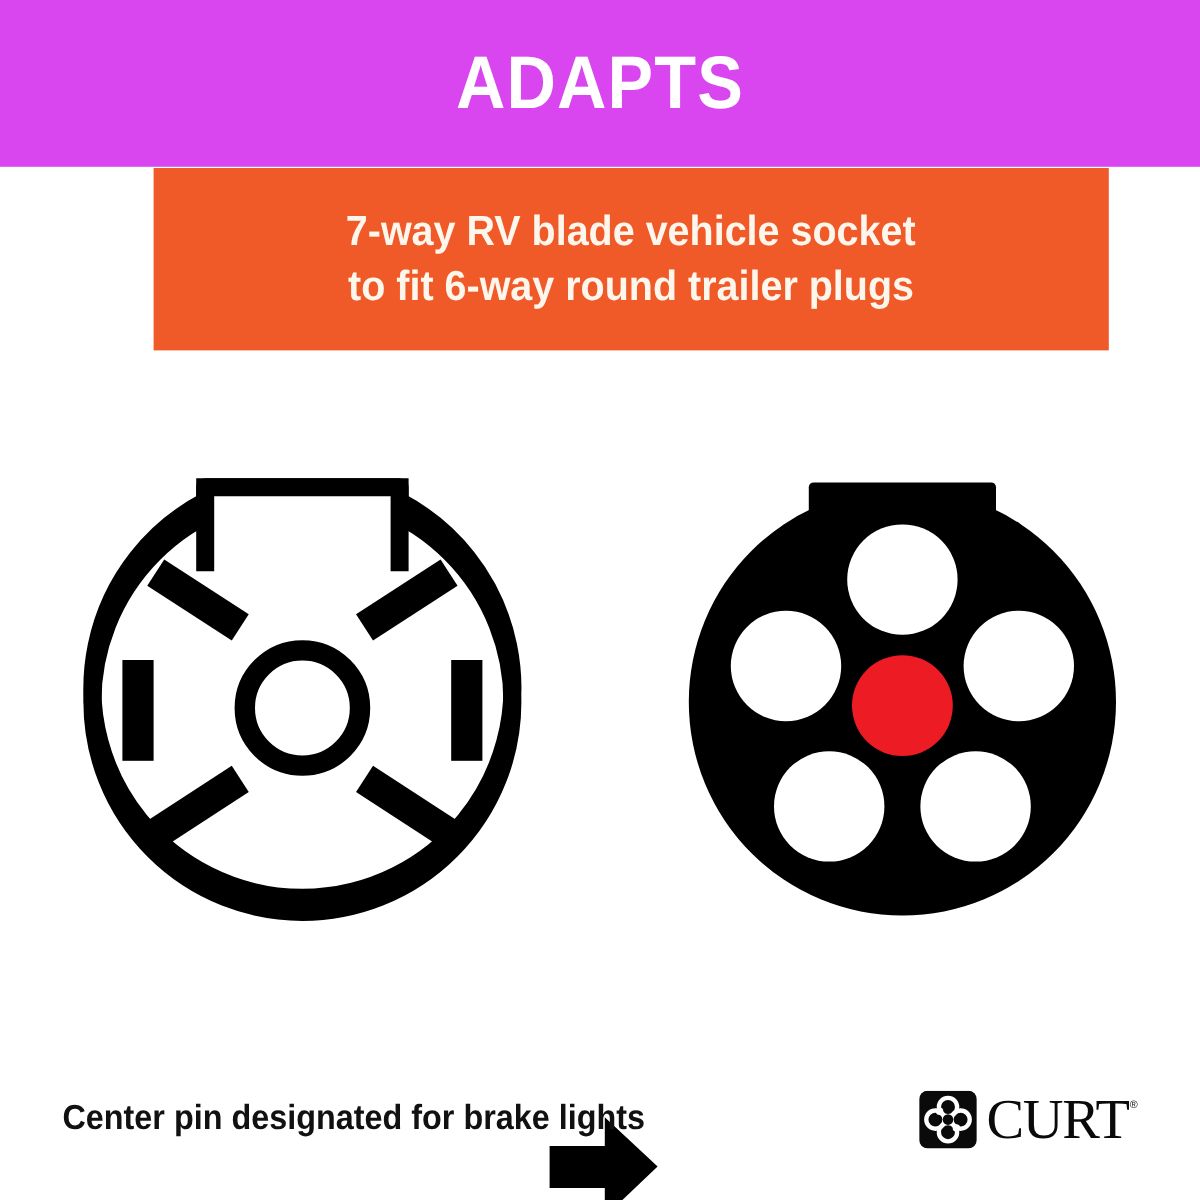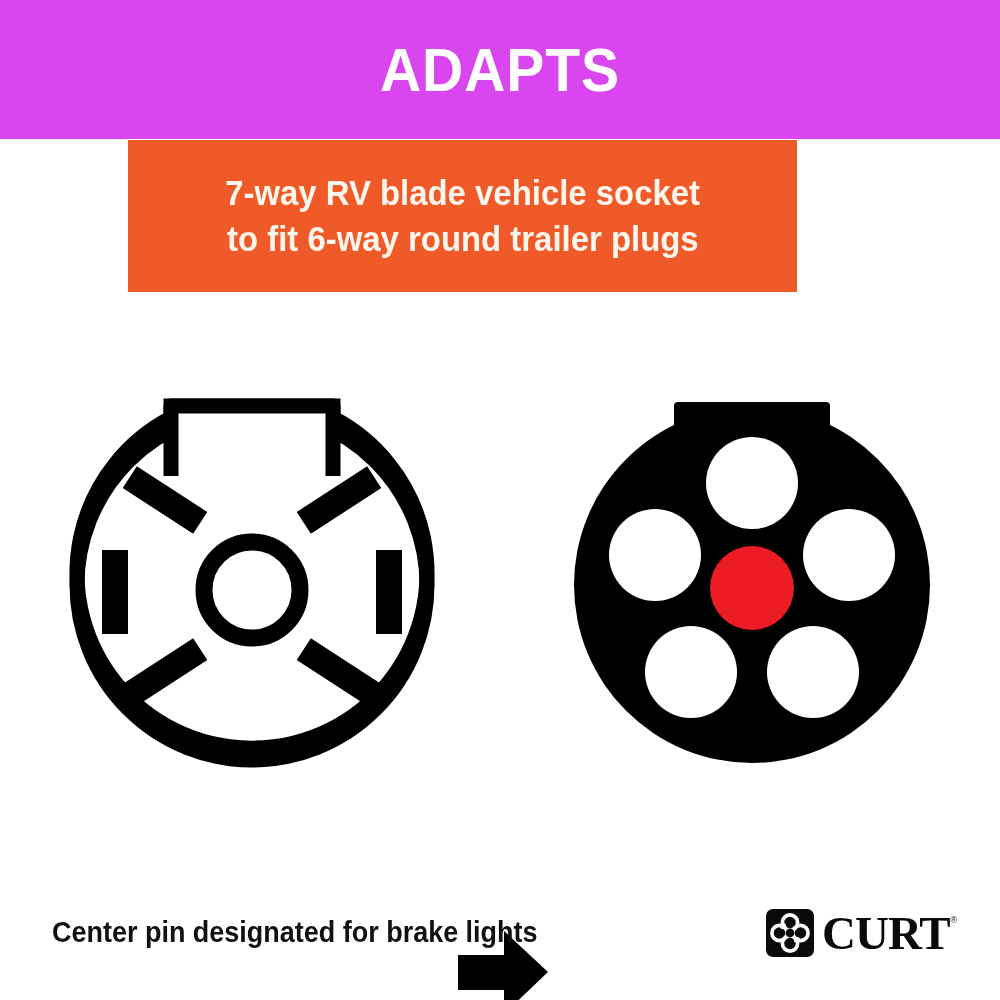--- a/index.html
+++ b/index.html
@@ -47,21 +47,21 @@
     transform: scaleX(0.92);
     transform-origin: center center;
     line-height: 1;
   }
 
   
   .orange-banner {
     position: absolute;
     left: 128px;
     top: 140px;
-    width: 669px;
+    width: 796px;
     height: 152px;
     background: #f05a28;
     display: flex;
     flex-direction: column;
     align-items: center;
     justify-content: center;
   }
 
   .banner-line {
     color: #fdf6ec;
@@ -143,21 +143,21 @@
   .brand-wordmark {
     flex: 0 0 auto;
     position: relative;
     height: 48px;
     display: flex;
     align-items: center;
   }
 
   .brand-text {
     font-family: "Liberation Serif", serif;
-    font-weight: bold;
+    font-weight: normal;
     font-size: 47px;
     color: #0a0a0a;
     letter-spacing: -1px;
     line-height: 1;
     transform: scaleX(1.0);
   }
 
   .brand-reg {
     font-family: "Liberation Sans", sans-serif;
     font-size: 9px;

